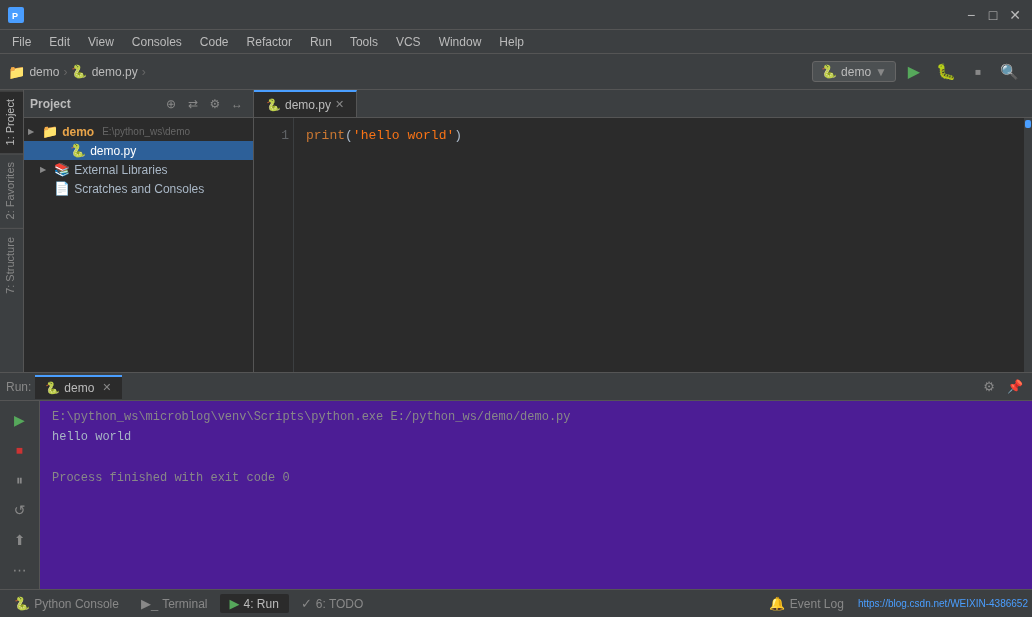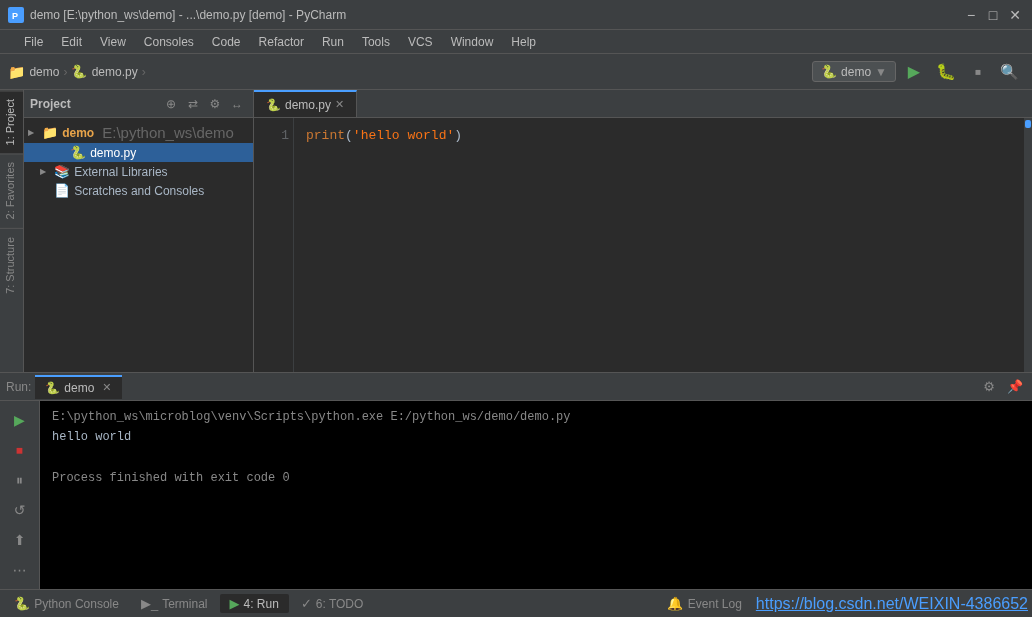--- a/index.html
+++ b/index.html
@@ -57,21 +57,21 @@
       color: #bbbbbb;
       font-size: 14px;
     }
 
     
     .menu-bar {
       background: #3c3f41;
       height: 24px;
       display: flex;
       align-items: center;
-      padding: 0 16px;
+      padding: 0 4px;
       border-bottom: 1px solid #555;
       gap: 2px;
     }
     .menu-item {
       padding: 2px 8px;
       cursor: pointer;
       color: #bbbbbb;
       font-size: 12px;
       border-radius: 2px;
     }
@@ -275,21 +275,21 @@
     .kw-paren { color: #a9b7c6; }
     .kw-string { color: #f97316; }
     .editor-scrollbar {
       width: 8px;
       background: #3c3f41;
       flex-shrink: 0;
     }
 
     
     .run-panel {
-      background: #000000;
+      background: #4c1d95;
       border-top: 1px solid #555;
     }
     .run-panel-header {
       background: #3c3f41;
       height: 28px;
       display: flex;
       align-items: center;
       padding: 0 6px;
       gap: 4px;
       border-bottom: 1px solid #555;
@@ -389,22 +389,21 @@
     .status-tab.active { color: #bbbbbb; background: #2b2b2b; }
     .status-tab .tab-icon { font-size: 13px; }
     .status-right {
       margin-left: auto;
       display: flex;
       align-items: center;
       gap: 4px;
     }
     .status-url {
       color: #4a9eff;
-      font-size: 16px;
-      text-decoration: underline;
+      font-size: 10px;
       cursor: pointer;
     }
 
     .main-with-bottom {
       display: flex;
       flex-direction: column;
       height: calc(617px - 30px - 24px - 36px);
     }
     .main-content {
       display: flex;
@@ -419,21 +418,20 @@
 <body>
 
 <div class="title-bar">
   <div class="title-bar-left">
     <div class="title-bar-icon">
       <svg width="12" height="12" viewBox="0 0 12 12">
         <rect width="12" height="12" fill="#4a9eff" rx="2"></rect>
         <text x="2" y="10" font-size="9" fill="white" font-weight="bold">P</text>
       </svg>
     </div>
-    <span class="title-bar-text">demo [E:\python_ws\demo] - ...\demo.py [demo] - PyCharm</span>
   </div>
   <div class="title-bar-controls">
     <div class="title-btn">−</div>
     <div class="title-btn">□</div>
     <div class="title-btn">✕</div>
   </div>
 </div>
 
 <div class="menu-bar">
   <div class="menu-item">File</div>
@@ -489,21 +487,21 @@
           <div class="panel-action-btn">⚙</div>
           <div class="panel-action-btn">↔</div>
         </div>
       </div>
       <div class="tree">
 
         <div class="tree-item">
           <span class="tree-arrow">▶</span>
           <span style="color:#e8a44a; font-size:13px;">📁</span>
           <span style="font-weight:bold; color:#e8a44a;">demo</span>
-          <span style="color:#666; font-size:15px; margin-left:4px;">E:\python_ws\demo</span>
+          <span style="color:#666; font-size:10px; margin-left:4px;">E:\python_ws\demo</span>
         </div>
 
         <div class="tree-item tree-indent-2 selected">
           <span class="tree-arrow" style="visibility:hidden;">▶</span>
           <span style="font-size:13px;">🐍</span>
           <span>demo.py</span>
         </div>
 
         <div class="tree-item tree-indent-1">
           <span class="tree-arrow">▶</span>

